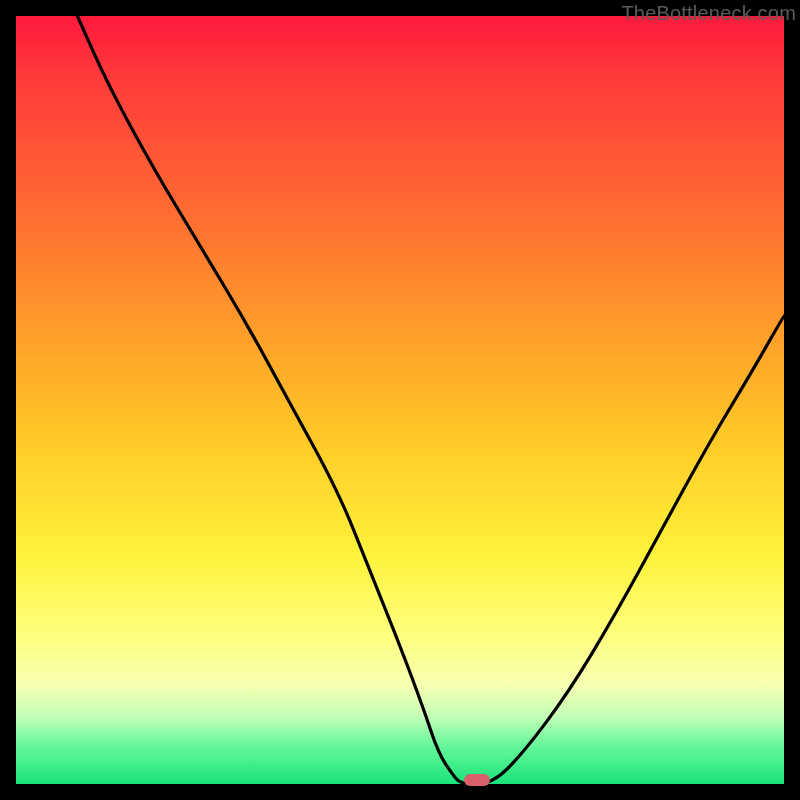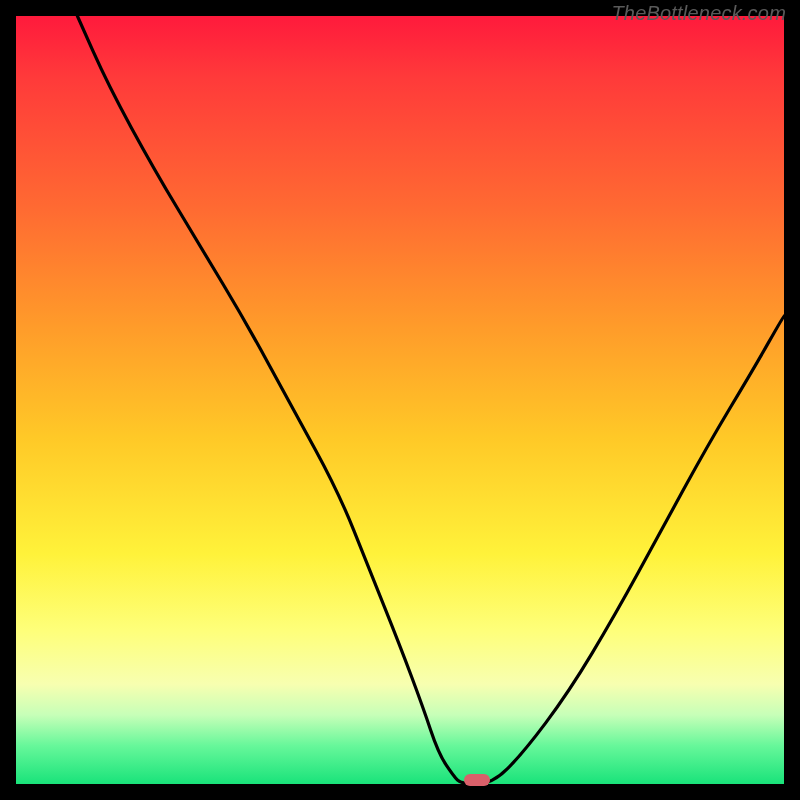--- a/index.html
+++ b/index.html
@@ -51,27 +51,26 @@
     position: absolute;
     width: 26px;
     height: 12px;
     background: #d9606a;
     border-radius: 6px;
     transform: translate(-50%, -50%);
   }
   .watermark {
     position: absolute;
     top: 2px;
-    right: 14px;
+    right: 4px;
     color: #5a5a5a;
     font-size: 20px;
     font-weight: 500;
     letter-spacing: 0.2px;
     user-select: none;
-    font-style: italic;
   }
 </style>
 </head>
 <body>
 
 <div class="frame">
 
   <div class="plot-area">
 
     <svg class="curve-svg" viewBox="0 0 768 768" preserveAspectRatio="none">

